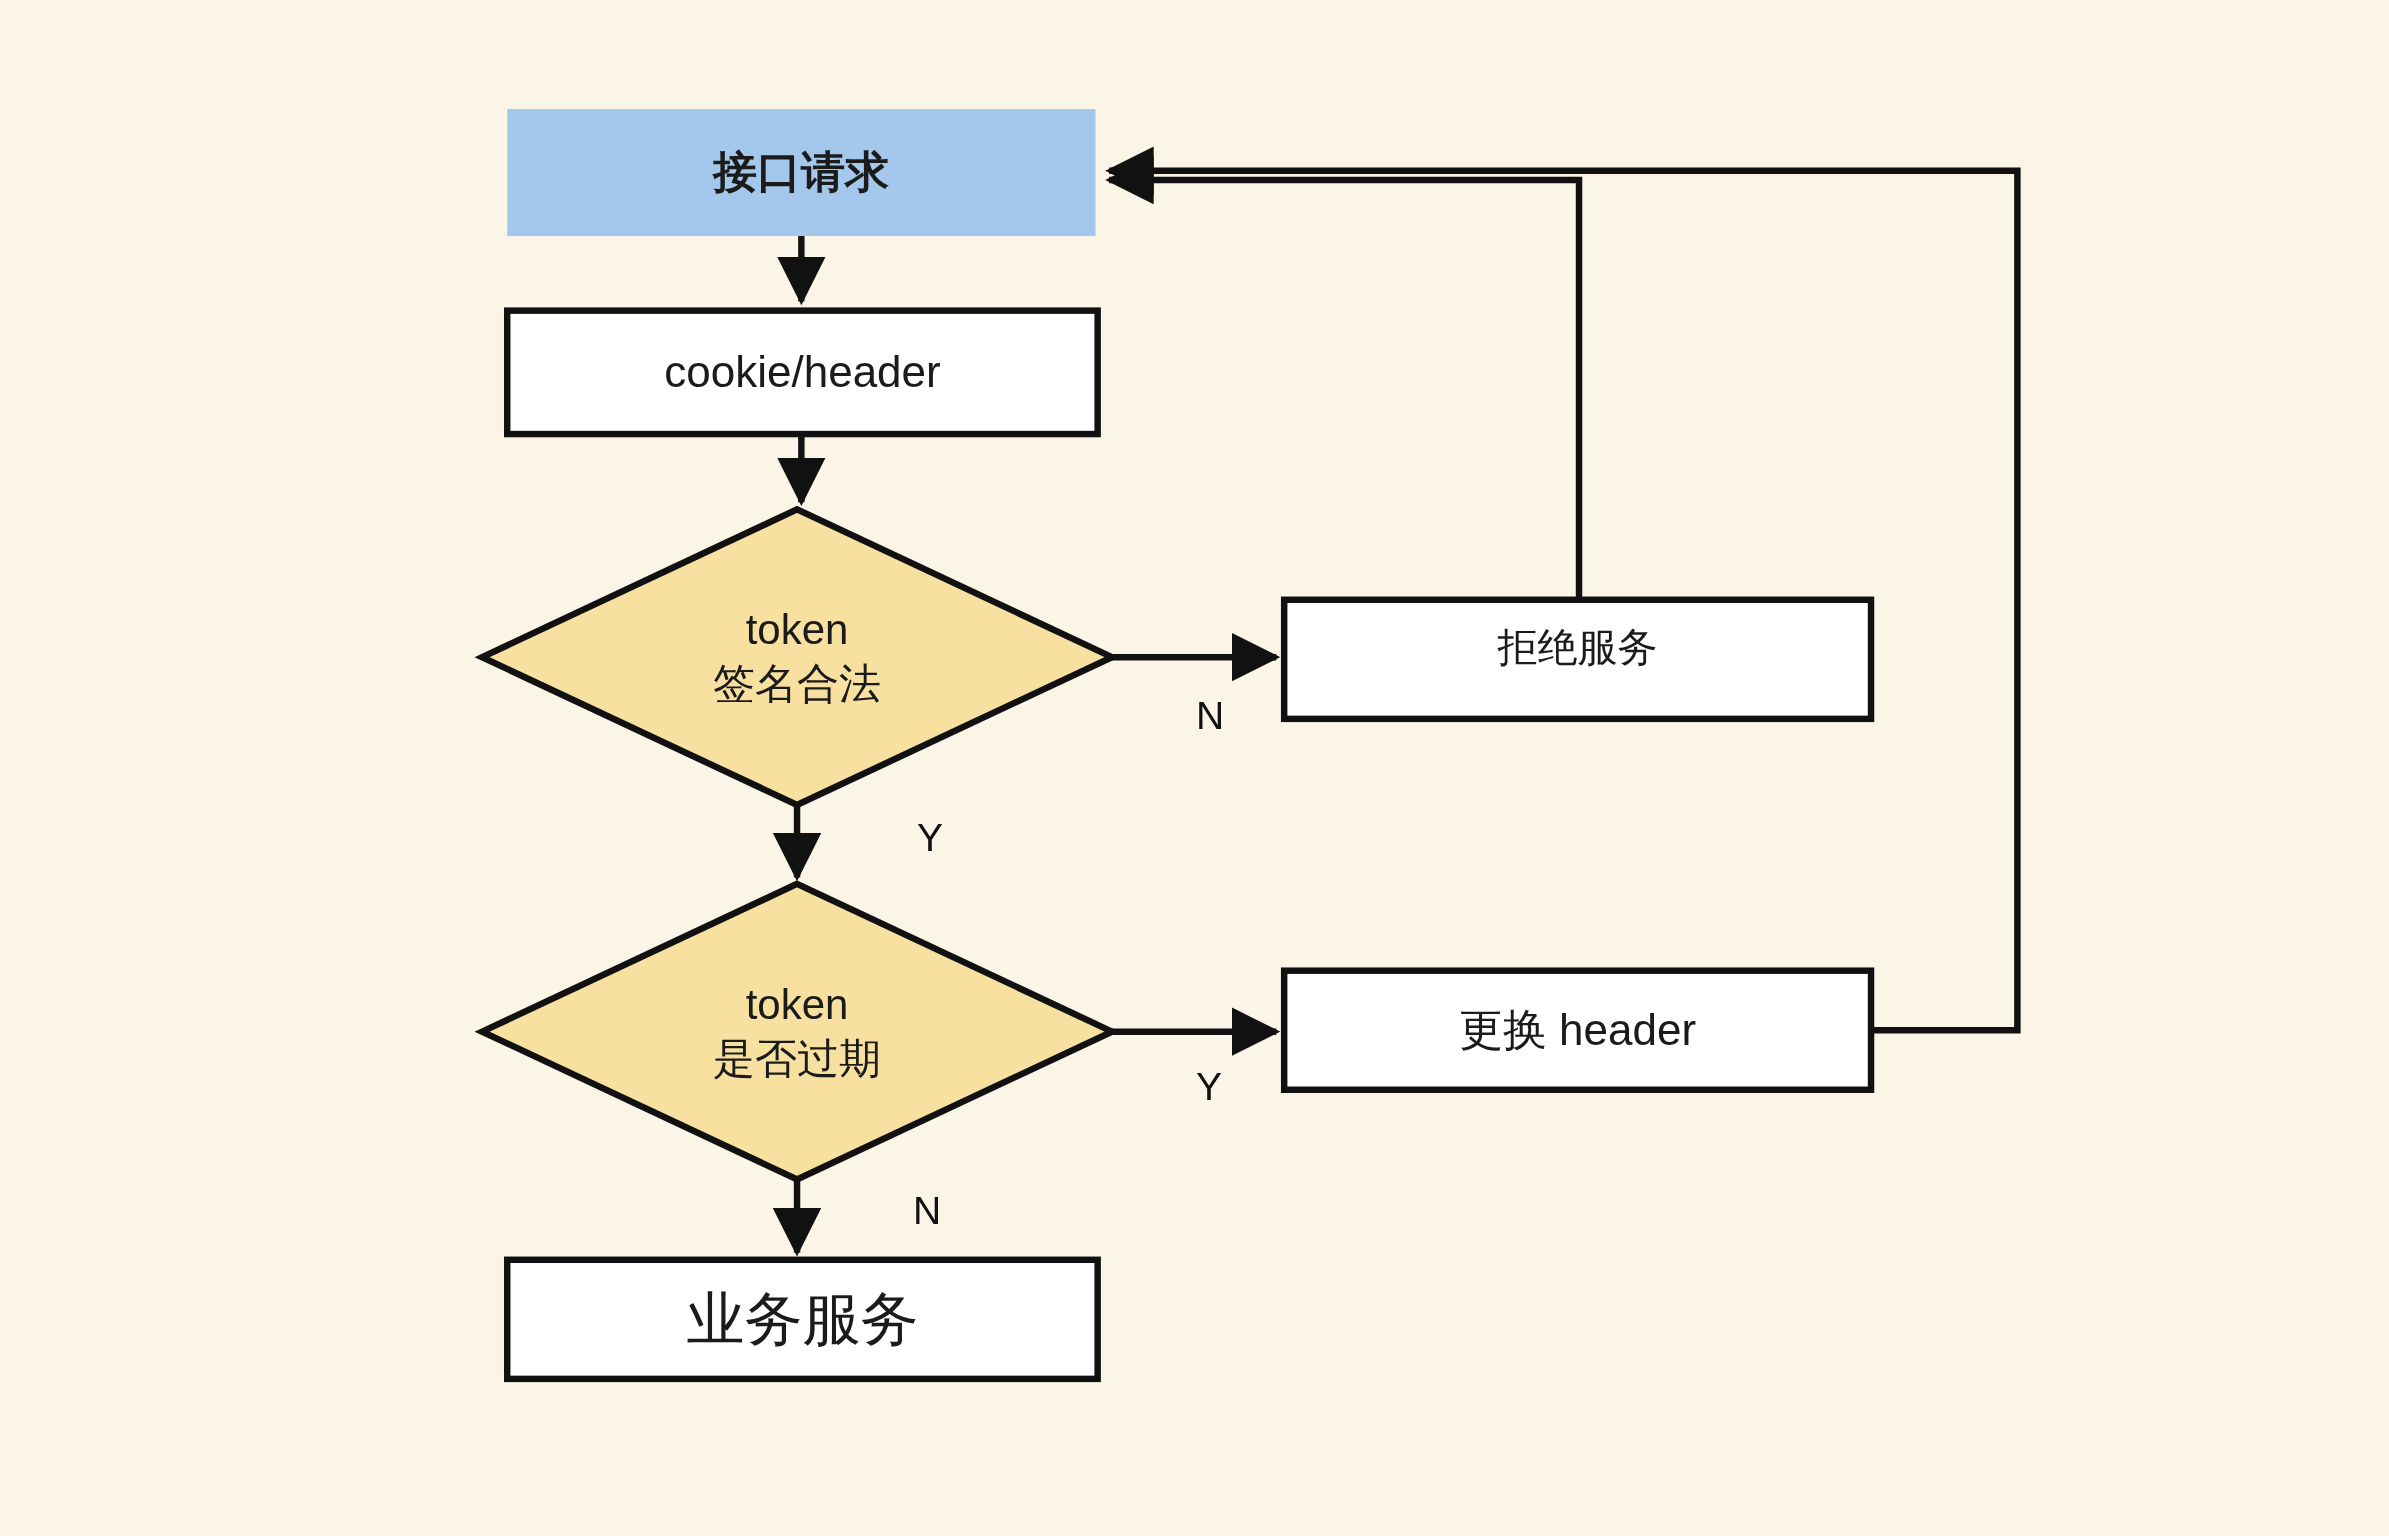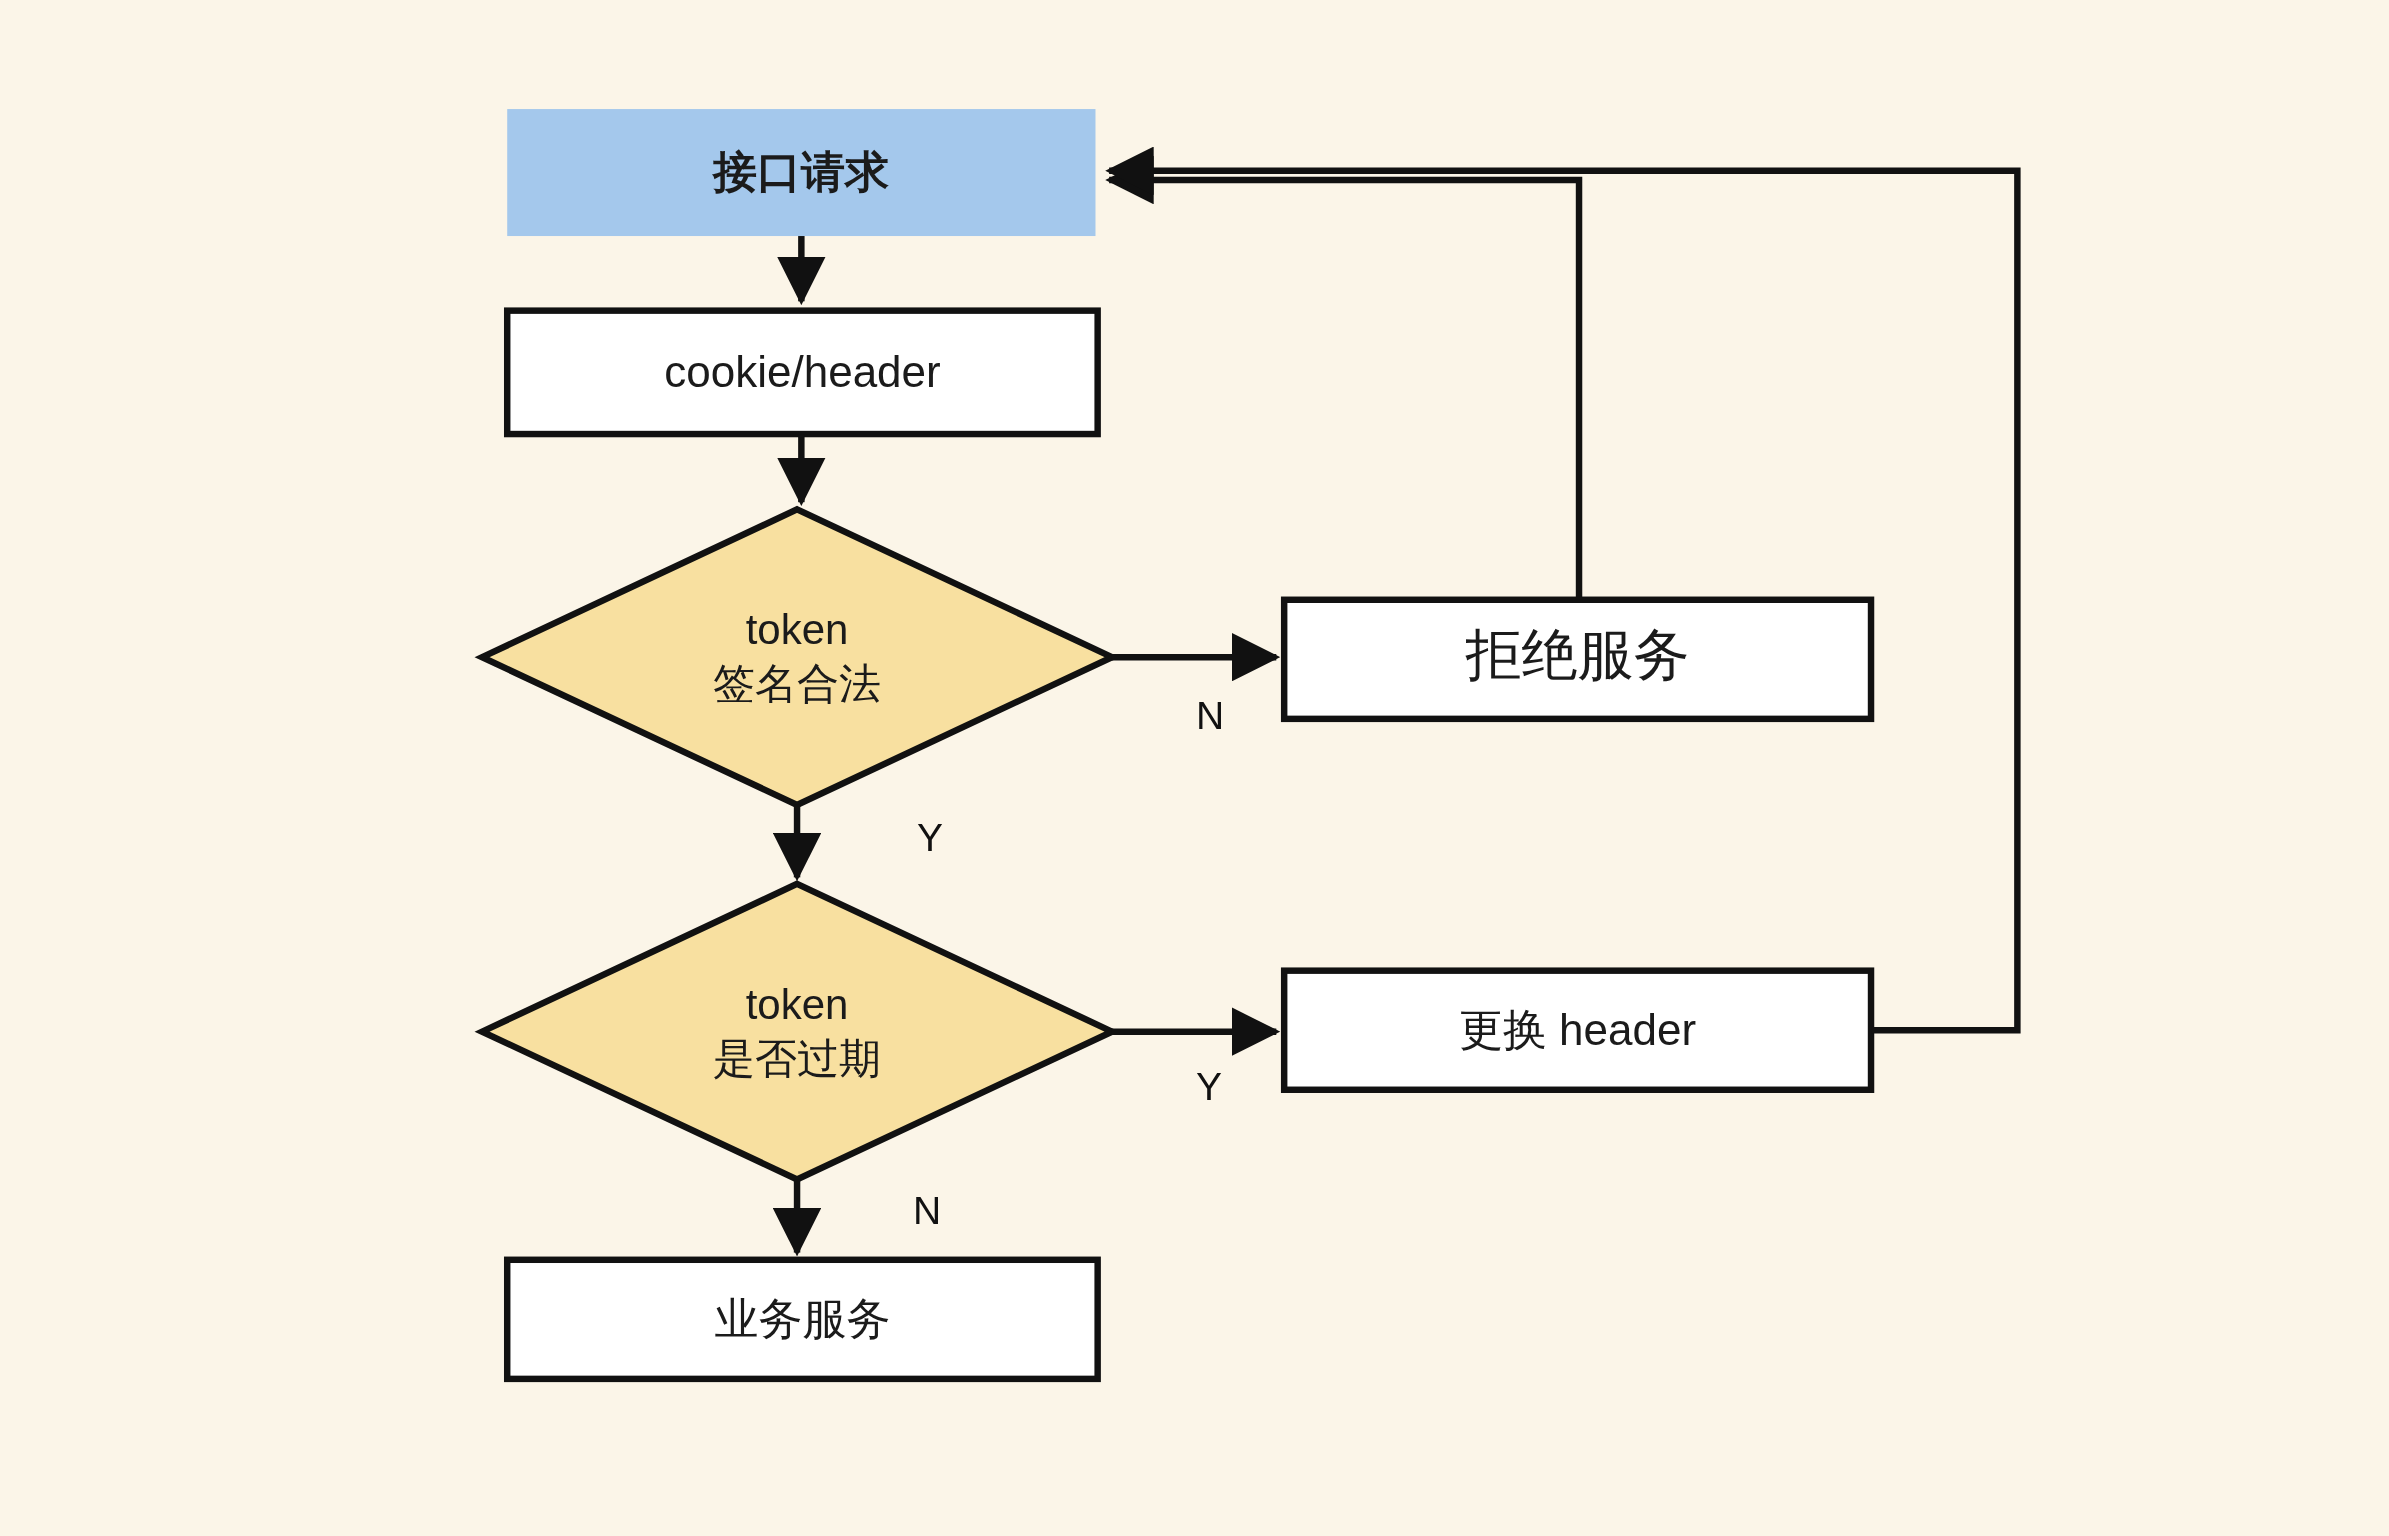--- a/index.html
+++ b/index.html
@@ -117,28 +117,28 @@
     <path d="M 2608 1436 L 2812 1436 L 2812 238 L 1546 238" fill="none" stroke="#111111" stroke-width="9" marker-end="url(#arrow)"></path>
   </svg>
 
   <div class="node-label" style="left:507px; top:109px; width:588px; height:127px; font-size:44px; font-weight:bold;">接口请求</div>
 
   <div class="node-label" style="left:507px; top:311px; width:591px; height:123px; font-size:44px;">cookie/header</div>
 
   <div class="node-label" style="left:482px; top:509px; width:630px; height:296px; font-size:42px;">token
 签名合法</div>
 
-  <div class="node-label" style="left:1284px; top:600px; width:587px; height:119px; font-size:56px;font-family:Liberation Mono, monospace;">拒绝服务</div>
+  <div class="node-label" style="left:1284px; top:588px; width:587px; height:119px; font-size:40px;">拒绝服务</div>
 
   <div class="node-label" style="left:482px; top:884px; width:630px; height:296px; font-size:42px;">token
 是否过期</div>
 
   <div class="node-label" style="left:1284px; top:971px; width:587px; height:119px; font-size:44px;">更换 header</div>
 
-  <div class="node-label" style="left:507px; top:1260px; width:591px; height:119px; font-size:44px;">业务服务</div>
+  <div class="node-label" style="left:507px; top:1260px; width:591px; height:119px; font-size:58px;">业务服务</div>
 
   <div class="edge-label" style="left:1196px; top:696px;">N</div>
 
   <div class="edge-label" style="left:917px; top:818px;">Y</div>
 
   <div class="edge-label" style="left:1196px; top:1067px;">Y</div>
 
   <div class="edge-label" style="left:913px; top:1191px;">N</div>
 
 

